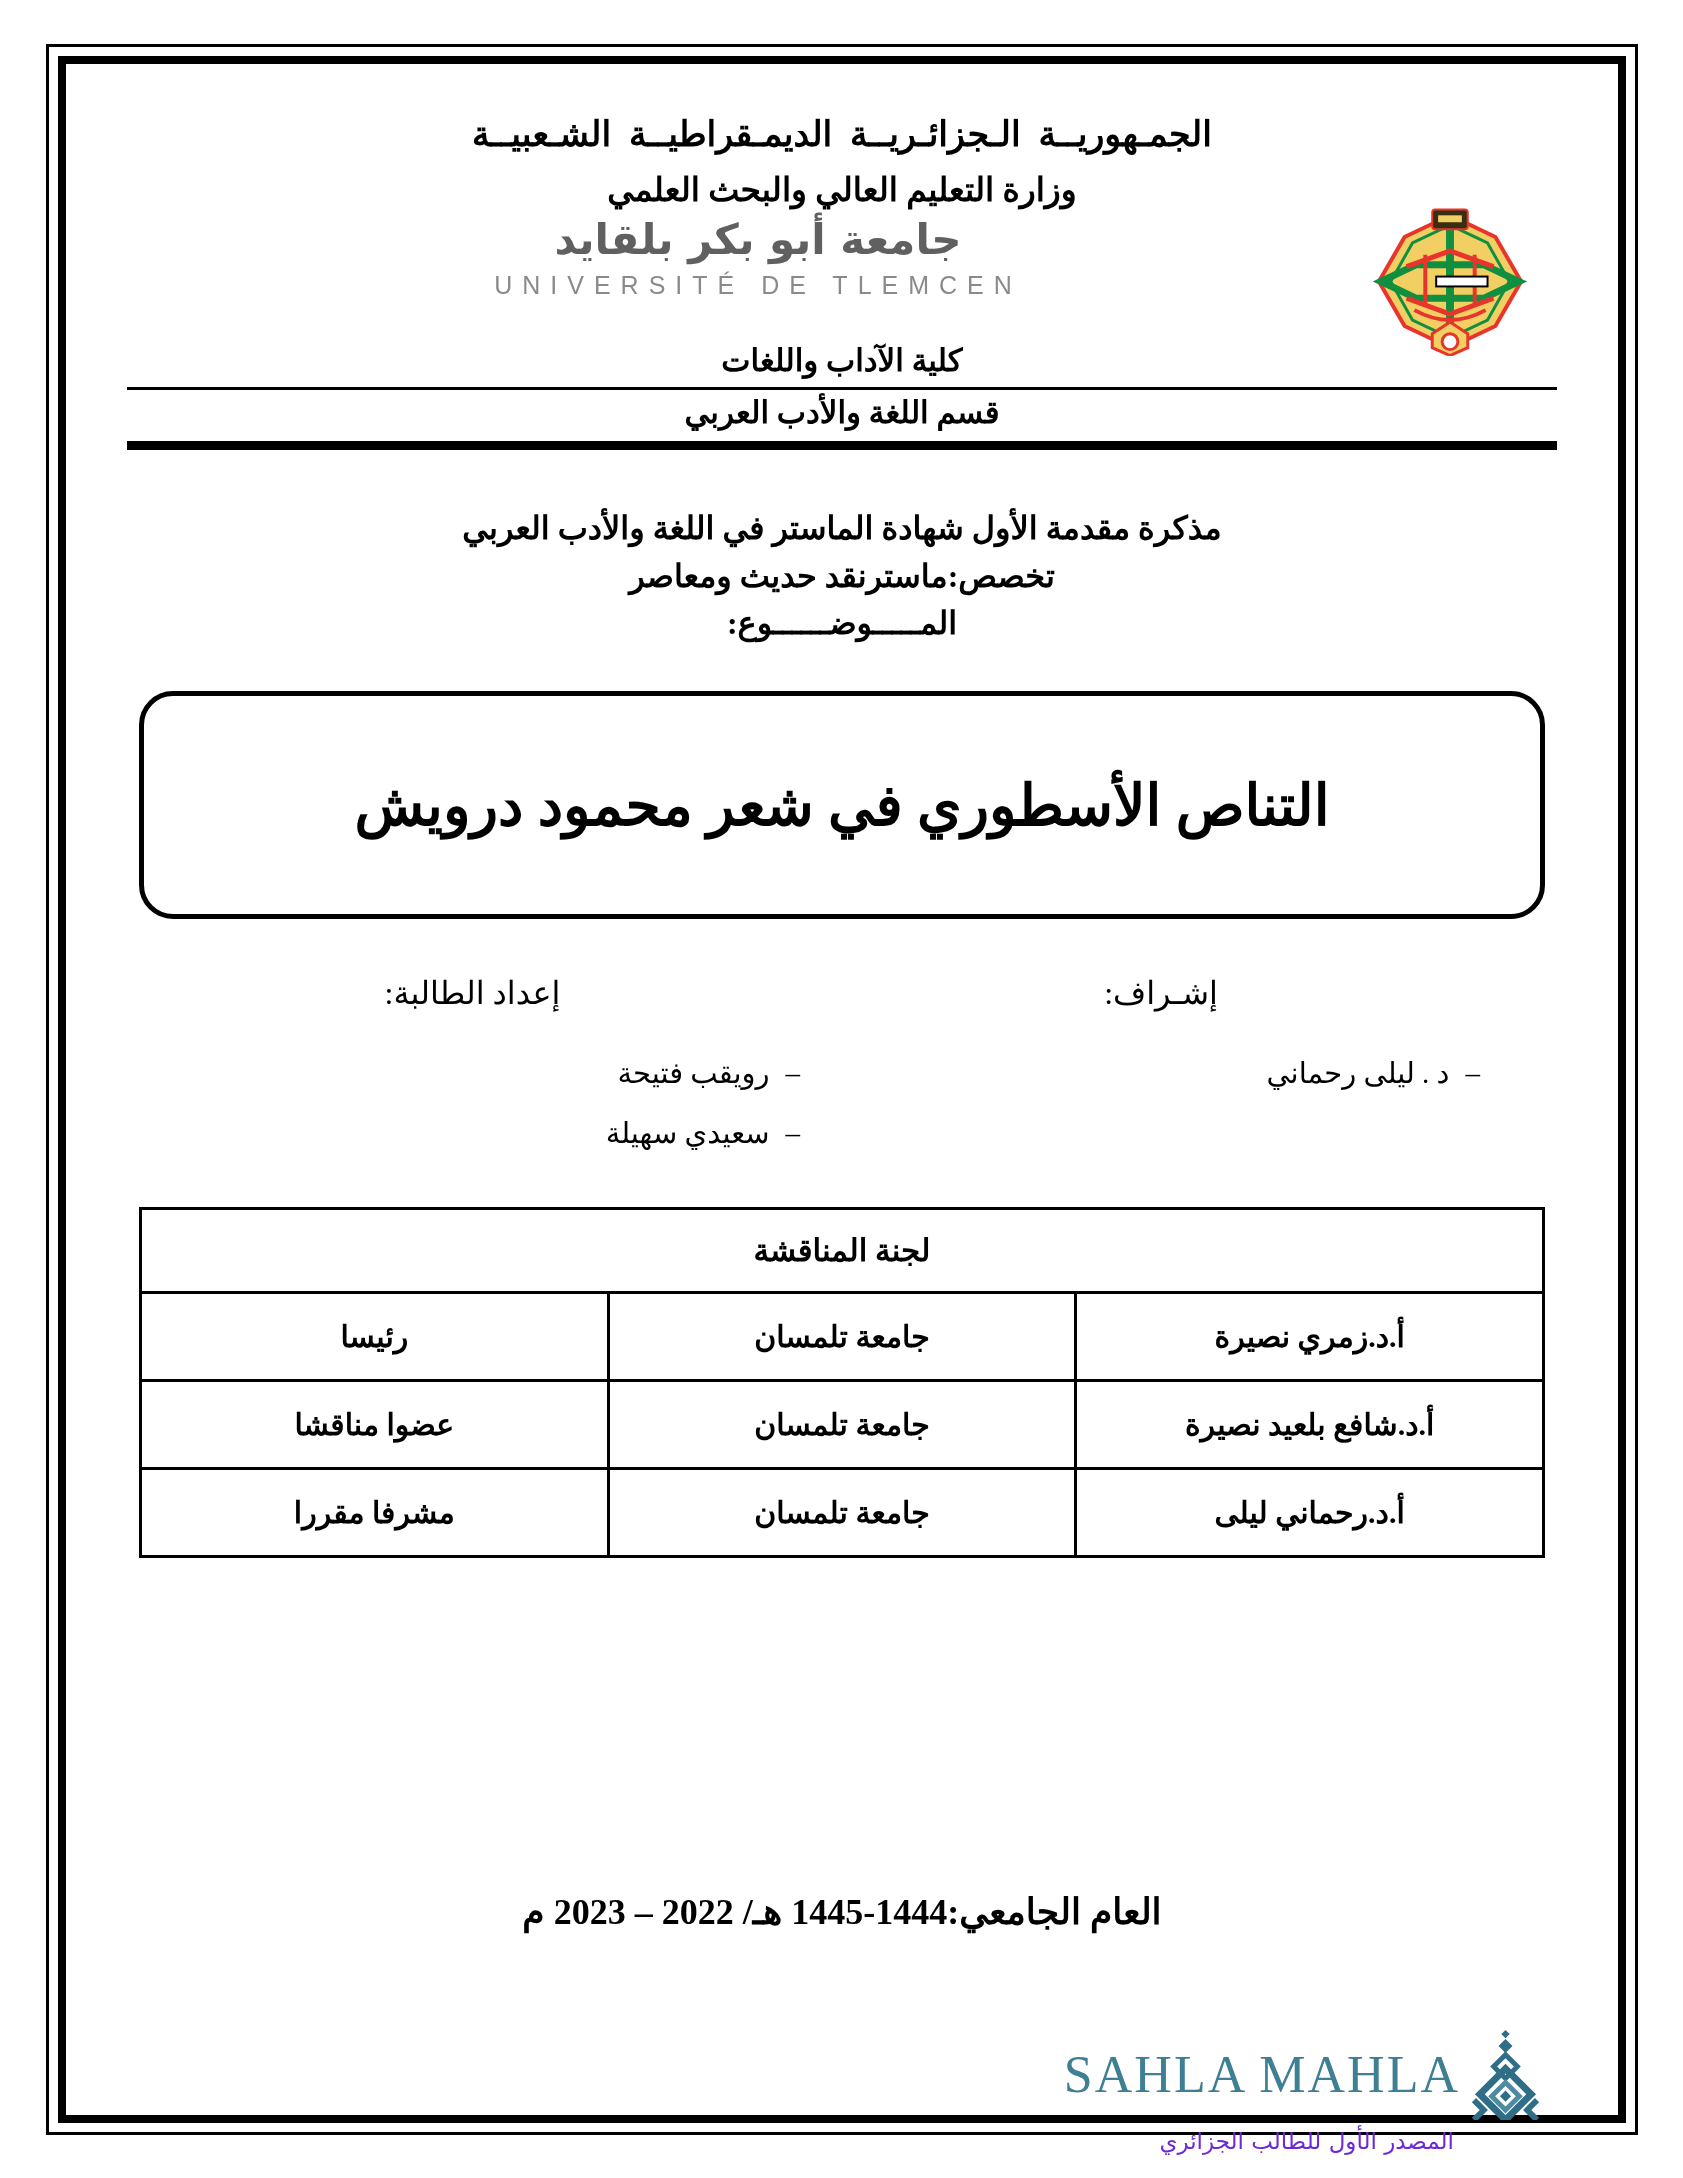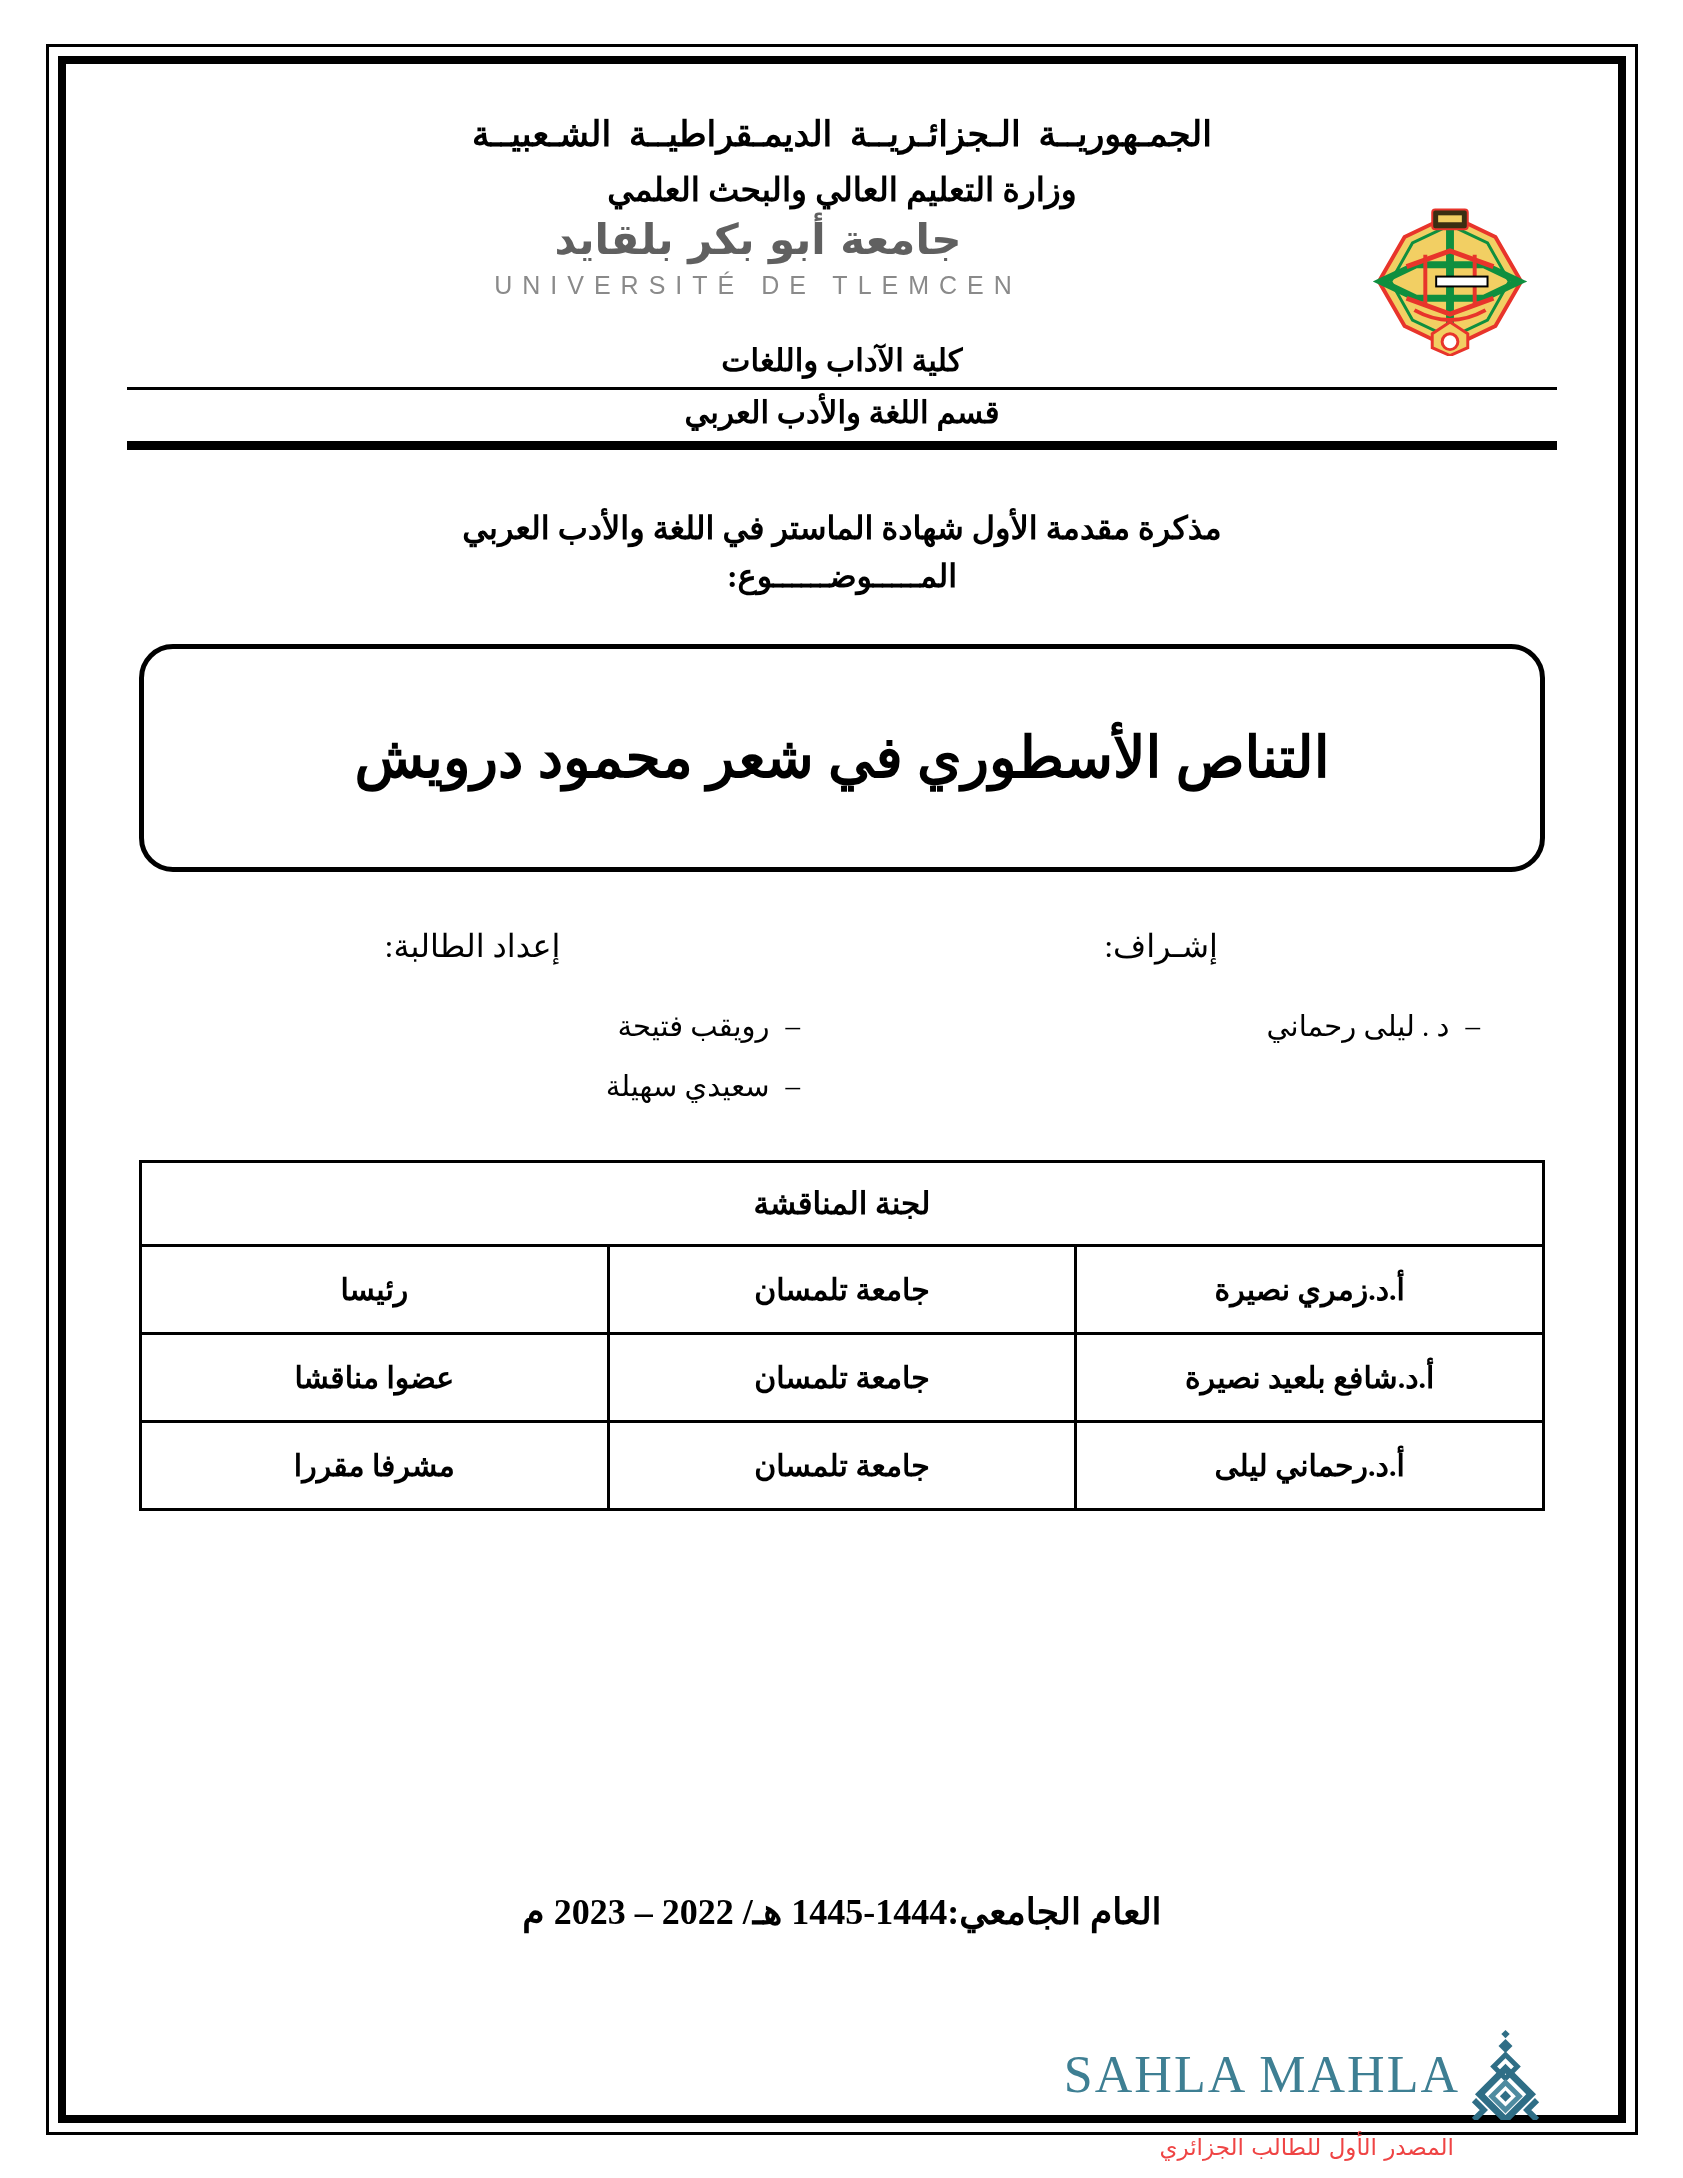--- a/index.html
+++ b/index.html
@@ -251,24 +251,24 @@
   }
   .wm-mark {
     width: 71px;
     height: 91px;
     margin-left: 10px;
   }
   .wm-tagline {
     text-align: right;
     font-family: "DejaVu Sans", sans-serif;
     font-size: 23px;
-    color: #ef4444;
+    color: #6d28d9;
     direction: rtl;
     padding-right: 87px;
-    margin-top: 14px;
+    margin-top: 8px;
     letter-spacing: 1px;
   }
 </style>
 </head>
 <body>
 
 <div class="page-outer">
   <div class="page-inner">
     <div class="content">
 
@@ -307,20 +307,21 @@
         </div>
       </div>
 
       <div class="fac-line">كلية الآداب واللغات</div>
       <div class="rule-thin"></div>
       <div class="dept-line">قسم اللغة والأدب العربي</div>
       <div class="rule-thick"></div>
 
       <div class="degree-block">
         <div class="degree-line">مذكرة مقدمة الأول شهادة الماستر في اللغة والأدب العربي</div>
+        <div class="degree-line">تخصص:ماسترنقد حديث ومعاصر</div>
         <div class="subject-label">المـــــوضــــــوع:</div>
       </div>
 
       <div class="title-box">
         <div class="title-text">التناص الأسطوري في شعر محمود درويش</div>
       </div>
 
       <div class="people">
         <div class="people-col supervisor">
           <div class="people-head">إشـراف:</div>

